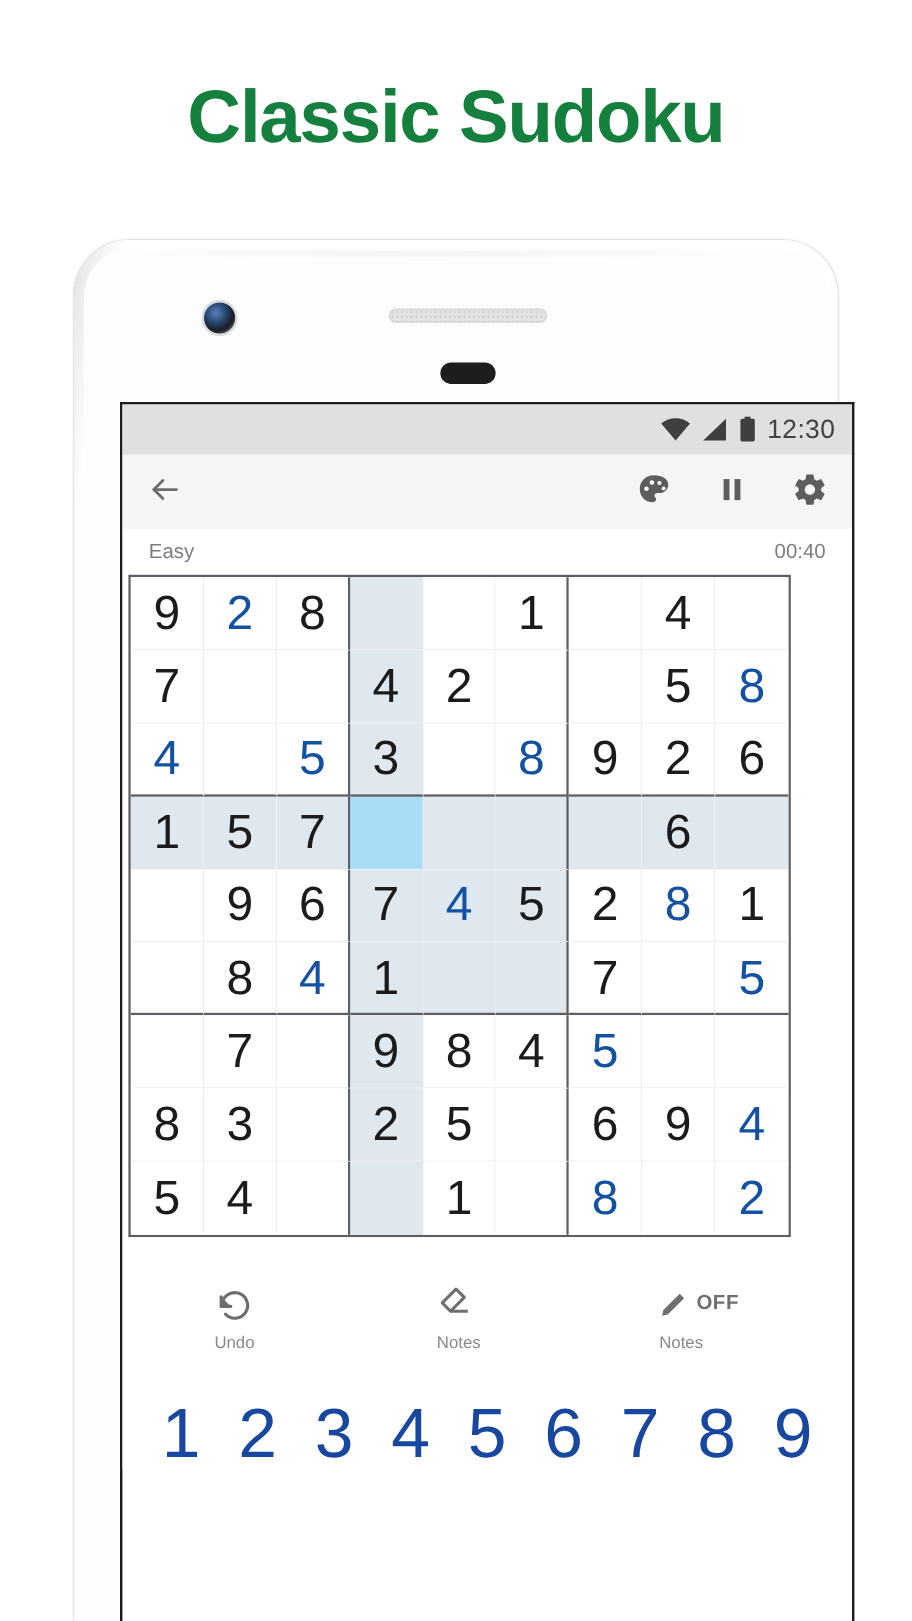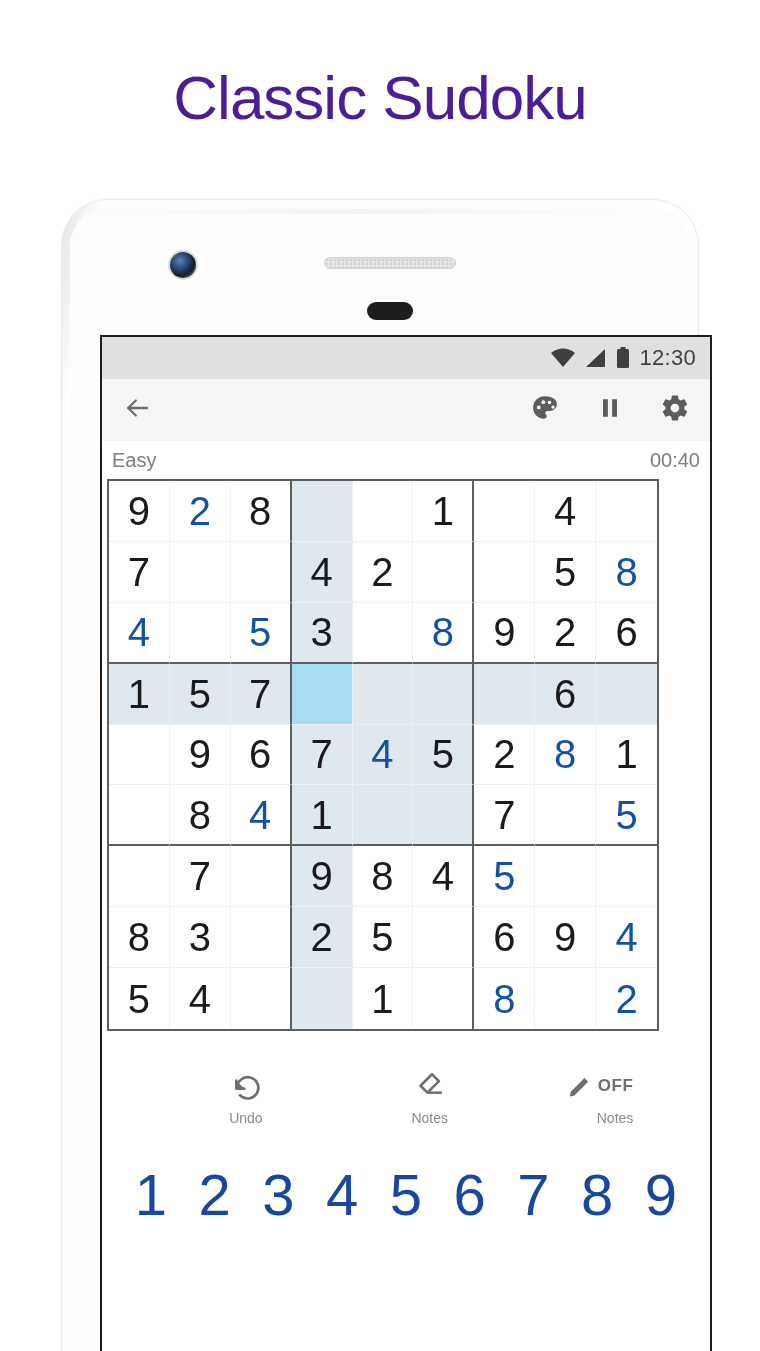--- a/index.html
+++ b/index.html
@@ -7,22 +7,22 @@
     width:760px; height:1351px;
     background:#ffffff;
     font-family:"Liberation Sans", sans-serif;
     overflow:hidden;
   }
 
   
   #page-title {
     text-align:center;
     font-size:62px;
-    font-weight:normal;
-    color:#4c1d95;
+    font-weight:bold;
+    color:#15803d;
     letter-spacing:-1px;
     padding-top:62px;
     height:185px;
   }
 
   
   #phone-frame {
     position:absolute;
     left:62px;
     top:200px;
@@ -98,22 +98,22 @@
     display:flex; align-items:center;
     padding:0 20px;
   }
   #toolbar-actions { margin-left:auto; display:flex; align-items:center; gap:36px; }
   .tb-icon { cursor:pointer; display:block; }
 
   
   #info-row {
     height:38px;
     display:flex; align-items:center; justify-content:space-between;
-    padding:0 10px;
-    font-size:20px; color:#7d7d7d;
+    padding:0 22px;
+    font-size:17px; color:#7d7d7d;
     background:#ffffff;
   }
 
   
   #sudoku-wrap { padding:0 5px; background:#ffffff; }
   #sudoku-grid {
     width:552px; height:552px;
     display:grid;
     grid-template-columns:repeat(9,1fr);
     grid-template-rows:repeat(9,1fr);
@@ -138,21 +138,21 @@
   .cell.hl   { background:#dfe7ef; }
   .cell.sel  { background:#a8dcf5; }
 
   
   #actions-row {
     display:flex; justify-content:space-around; align-items:flex-start;
     padding:38px 26px 0 26px;
     background:#ffffff;
   }
   .action-btn {
-    display:flex; flex-direction:column; align-items:flex-end;
+    display:flex; flex-direction:column; align-items:flex-start;
     gap:7px; cursor:pointer; min-width:84px;
   }
   .action-icon-wrap { height:34px; display:flex; align-items:center; gap:5px; }
   .action-label { font-size:14px; color:#8a8a8a; }
   .notes-state { font-size:17px; font-weight:bold; color:#6f6f6f; letter-spacing:.5px; }
 
   
   #numpad {
     display:flex; justify-content:space-between; align-items:center;
     padding:40px 22px 0 22px;

